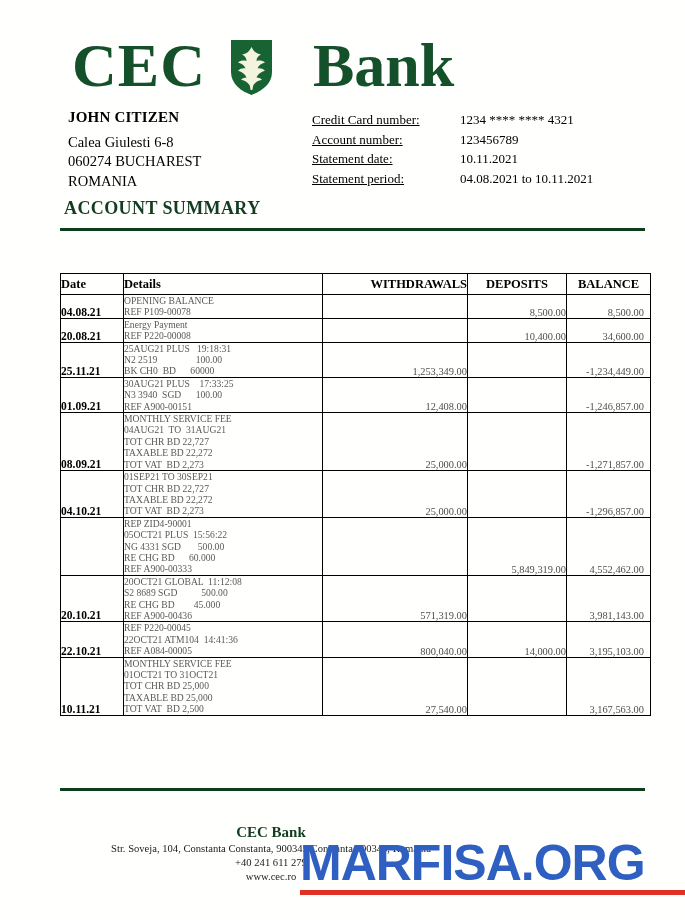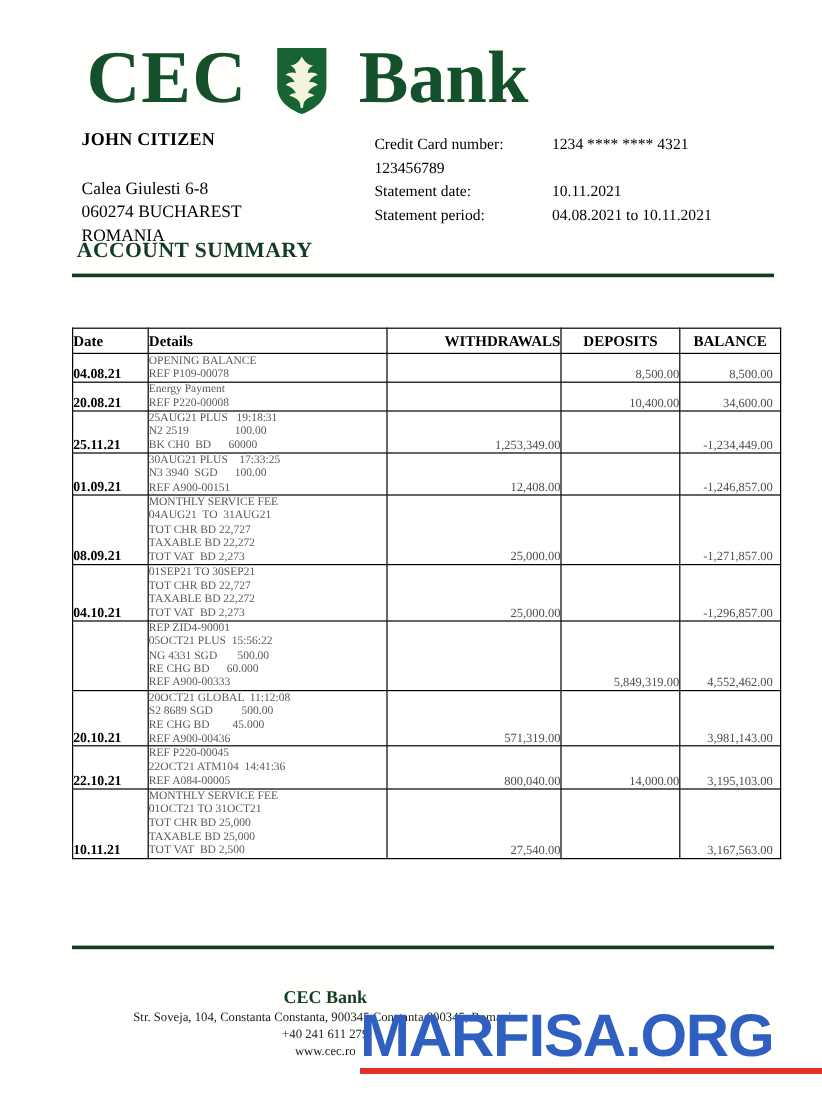--- a/index.html
+++ b/index.html
@@ -43,48 +43,48 @@
     color: #14512a;
   }
   .logo-word.cec { letter-spacing: 1px; }
   .logo-shield {
     width: 45px;
     height: 58px;
     margin: 0 9px 0 11px;
     position: relative;
     top: 2px;
   }
-  .logo-word.bank { margin-left: 4px; }
+  .logo-word.bank { margin-left: 18px; }
 
   
   .cust {
     position: absolute;
     left: 68px;
     top: 108px;
     font-size: 14.5px;
     line-height: 19.5px;
   }
   .cust .name {
     font-weight: bold;
     font-size: 15px;
-    margin-bottom: 21px;
+    margin-bottom: 5px;
     letter-spacing: 0.2px;
   }
   .cust .line { white-space: nowrap; }
 
   
   .meta {
     position: absolute;
     left: 312px;
     top: 110px;
     font-size: 13px;
     line-height: 19.5px;
   }
   .meta-row { display: flex; }
-  .meta-label { width: 148px; white-space: nowrap; }
+  .meta-label { width: 148px; white-space: nowrap; text-decoration: underline; }
   .meta-value { white-space: nowrap; }
 
   
   .section-title {
     position: absolute;
     left: 64px;
     top: 198px;
     font-size: 18px;
     font-weight: bold;
     color: #123d1f;
@@ -240,20 +240,21 @@
     <div class="line">060274 BUCHAREST</div>
     <div class="line">ROMANIA</div>
   </div>
 
   <div class="meta">
     <div class="meta-row">
       <span class="meta-label">Credit Card number:</span>
       <span class="meta-value">1234 **** **** 4321</span>
     </div>
     <div class="meta-row">
+      <span class="meta-label">Account number:</span>
       <span class="meta-value">123456789</span>
     </div>
     <div class="meta-row">
       <span class="meta-label">Statement date:</span>
       <span class="meta-value">10.11.2021</span>
     </div>
     <div class="meta-row">
       <span class="meta-label">Statement period:</span>
       <span class="meta-value">04.08.2021 to 10.11.2021</span>
     </div>

